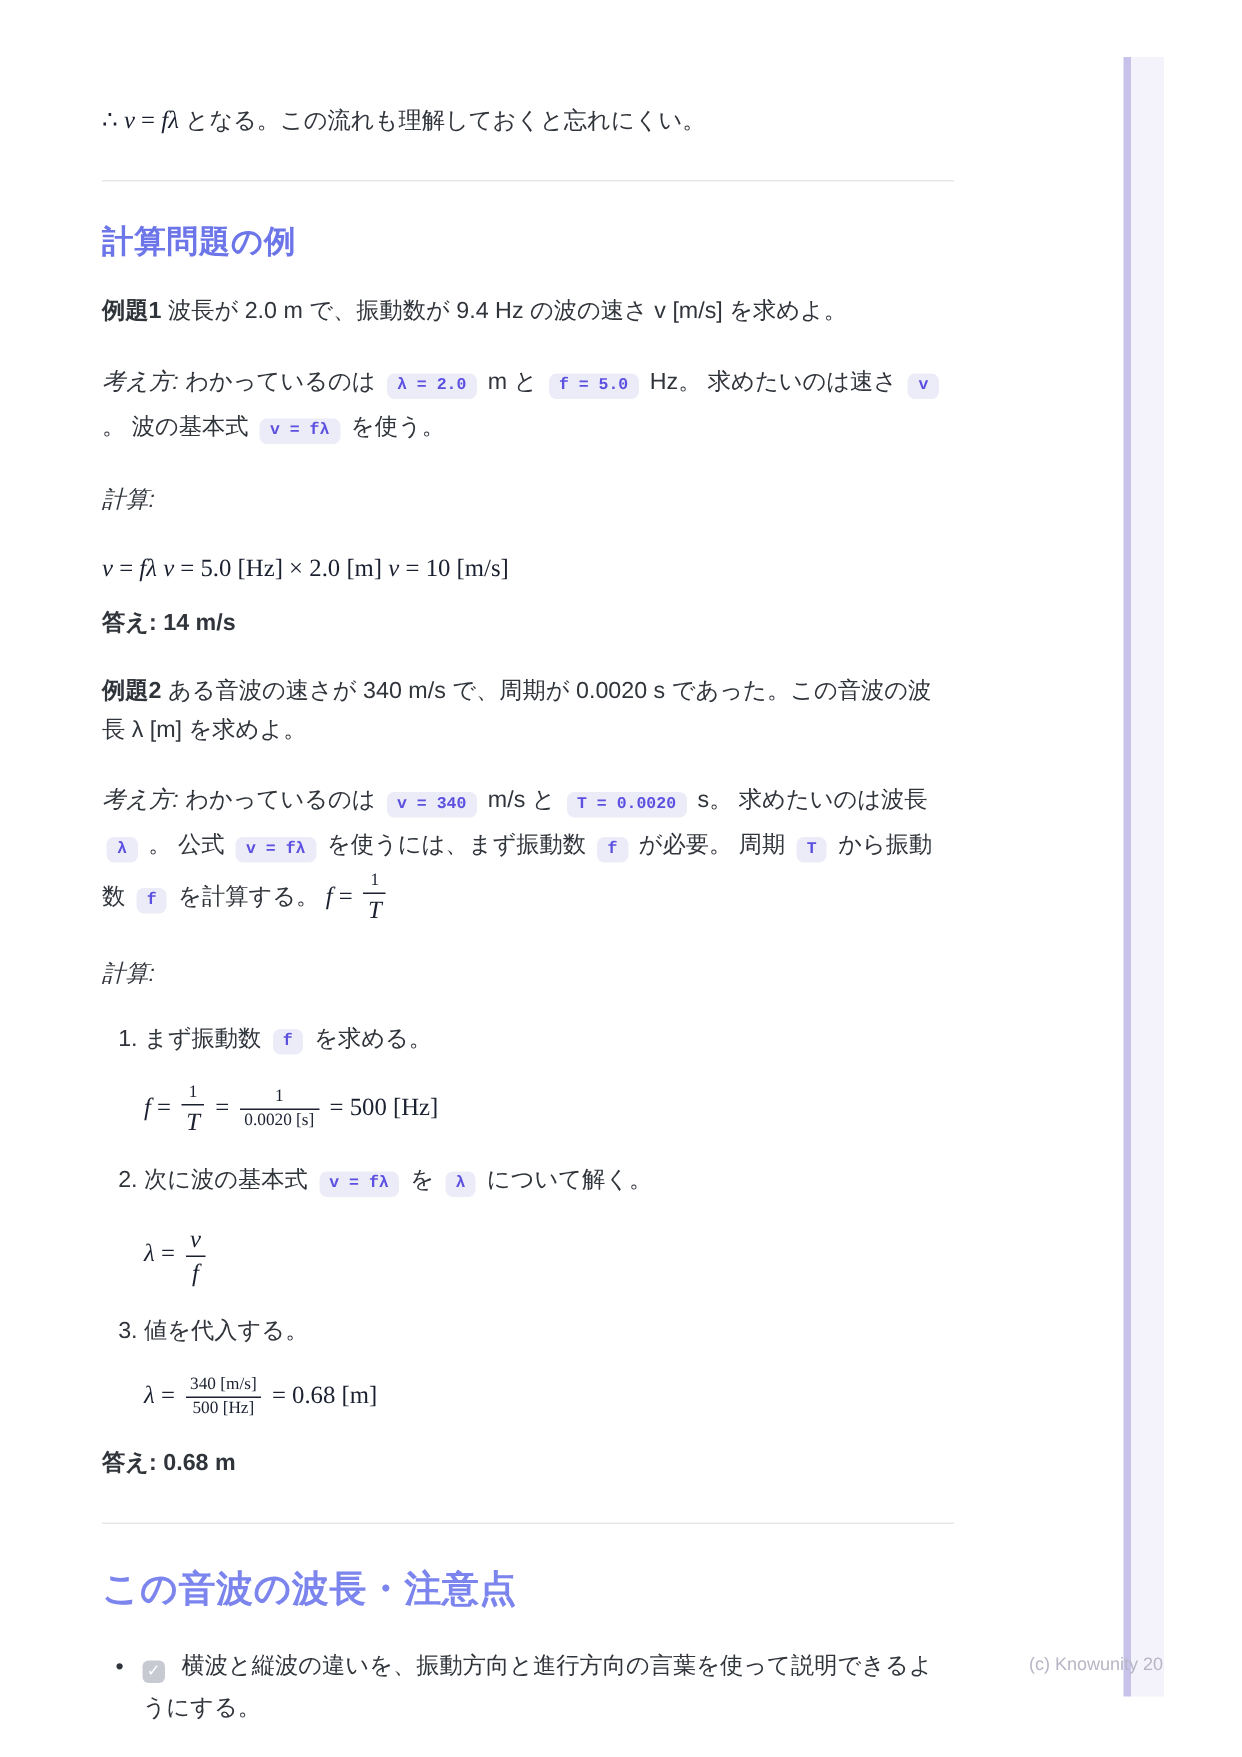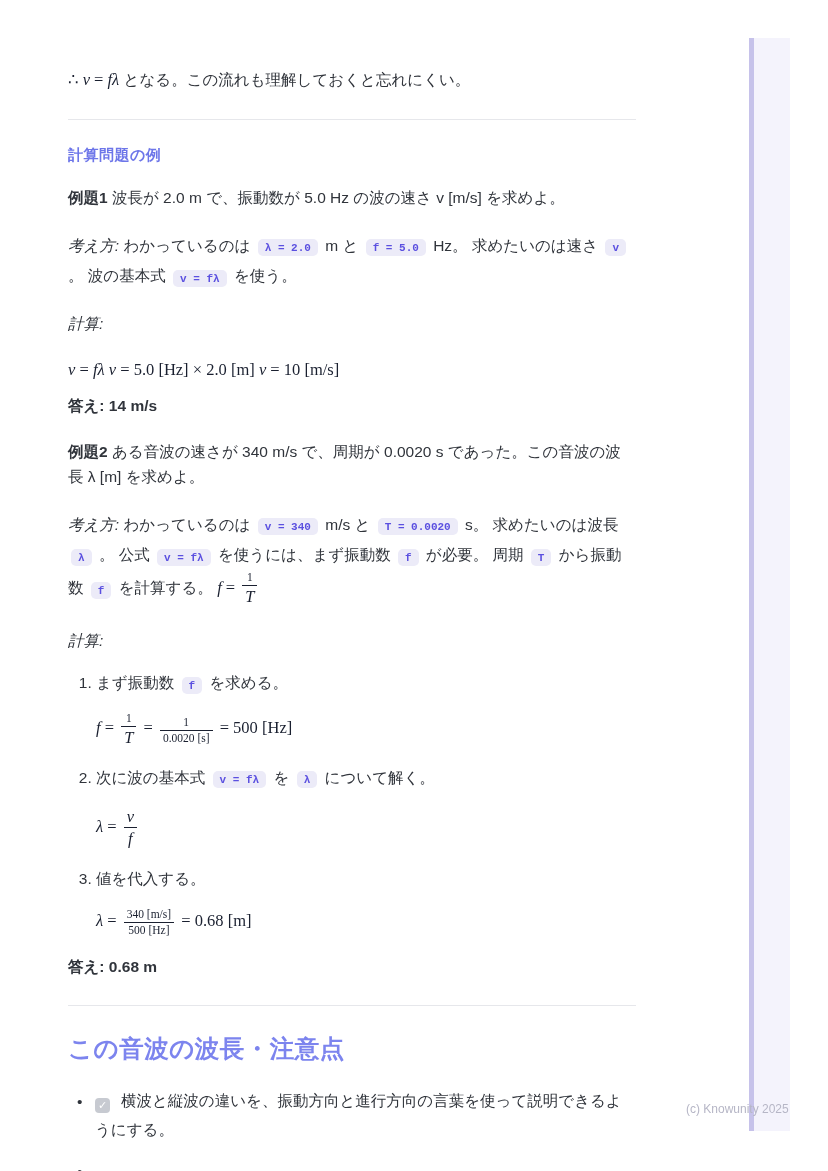--- a/index.html
+++ b/index.html
@@ -1,22 +1,22 @@
 <!DOCTYPE html>
 <html style="--body-color: #30343B; --math-color: #1A2030; --h3-color: #6D76E9; --h2-color: #7C84EE; --code-fg: #5B50E0; --code-bg: #ECEBF8; --rule-color: #E6E7EB; --edge-bar: #C6C2EA; --edge-panel: #F4F3FC; --wm-color: #B6B6C6;"><head>
 <meta charset="utf-8">
 <style>
   html,body{margin:0;padding:0;background:#ffffff;}
   .page{position:relative;width:776px;height:1171px;background:#fff;overflow:hidden;
-        font-family:"Liberation Sans","DejaVu Sans",sans-serif;color:var(--body-color,#30343B);padding-left:48px;}
+        font-family:"Liberation Sans","DejaVu Sans",sans-serif;color:var(--body-color,#30343B);}
   .content{position:absolute;left:68px;top:66px;width:568px;font-size:15.5px;}
   p.para{margin:0 0 20px;line-height:1.65;}
   p.para.rich{line-height:1.95;}
   h2.h2{font-size:24.5px;font-weight:700;color:var(--h2-color,#7C84EE);margin:6px 0 22px;letter-spacing:.5px;}
-  h3.h3{font-size:15px;font-weight:700;color:var(--h3-color,#6D76E9);margin:0 0 20px;letter-spacing:.5px;}
+  h3.h3{font-size:21px;font-weight:700;color:var(--h3-color,#6D76E9);margin:0 0 20px;letter-spacing:.5px;}
   .rule{height:1px;background:var(--rule-color,#E6E7EB);border:0;margin:26px 0;}
   .bold{font-weight:700;}
   .ital{font-style:italic;text-align:right;}
   .code{font-family:"Liberation Mono","DejaVu Sans Mono",monospace;font-size:11px;font-weight:700;
         background:var(--code-bg,#ECEBF8);color:var(--code-fg,#5B50E0);
         padding:2.5px 7px;border-radius:5px;margin:0 3px;white-space:nowrap;}
   .mathf{font-family:"Liberation Serif","DejaVu Serif",serif;font-size:16.5px;color:var(--math-color,#1A2030);}
   .mvar{font-family:"Liberation Serif","DejaVu Serif",serif;font-style:italic;font-size:16.5px;color:var(--math-color,#1A2030);}
   .math-line{margin:3px 0 10px;line-height:1.6;}
   .frac{display:inline-block;text-align:center;vertical-align:middle;
@@ -38,21 +38,21 @@
   .watermark{position:absolute;left:686px;top:1102px;font-size:12px;color:var(--wm-color,#B6B6C6);z-index:2;white-space:nowrap;}
 </style>
 </head>
 <body>
 
 <div class="page">
   <div class="content">
       <p class="para"><span class="mathf">∴ </span><span class="mvar">v</span><span class="mathf"> = </span><span class="mvar">fλ</span><span> となる。この流れも理解しておくと忘れにくい。</span></p>
       <div class="rule"></div>
       <h3 class="h3">計算問題の例</h3>
-      <p class="para"><span class="bold">例題1</span><span> 波長が 2.0 m で、振動数が 5.0 Hz の波の速さ v [m/s] を求めよ。</span></p>
+      <p class="para"><span class="bold">例題1</span><span> 波長が 2.0 m で、振動数が 9.4 Hz の波の速さ v [m/s] を求めよ。</span></p>
       <p class="para rich"><span class="ital">考え方:</span><span> わかっているのは </span><span class="code">λ = 2.0</span><span> m と </span><span class="code">f = 5.0</span><span> Hz。 求めたいのは速さ </span><span class="code">v</span><span> 。 波の基本式 </span><span class="code">v = fλ</span><span> を使う。</span></p>
       <p class="para"><span class="ital">計算:</span></p>
       <div class="math-line mathf"><span class="mvar">v</span><span class="mathf"> = </span><span class="mvar">fλ</span><span class="mathf"> </span><span class="mvar">v</span><span class="mathf"> = 5.0 [Hz] × 2.0 [m] </span><span class="mvar">v</span><span class="mathf"> = 10 [m/s]</span></div>
       <p class="para"><span class="bold">答え: 14 m/s</span></p>
       <p class="para"><span class="bold">例題2</span><span> ある音波の速さが 340 m/s で、周期が 0.0020 s であった。この音波の波長 λ [m] を求めよ。</span></p>
       <p class="para rich"><span class="ital">考え方:</span><span> わかっているのは </span><span class="code">v = 340</span><span> m/s と </span><span class="code">T = 0.0020</span><span> s。 求めたいのは波長 </span><span class="code">λ</span><span> 。 公式 </span><span class="code">v = fλ</span><span> を使うには、まず振動数 </span><span class="code">f</span><span> が必要。 周期 </span><span class="code">T</span><span> から振動数 </span><span class="code">f</span><span> を計算する。 </span><span class="mvar">f</span><span class="mathf"> = </span><span class="frac"><span class="num">1</span><span class="den mvar">T</span></span></p>
       <p class="para"><span class="ital">計算:</span></p>
       <ol class="steps">
         <li class="step-item">
           <div class="step-text"><span>まず振動数 </span><span class="code">f</span><span> を求める。</span></div>

